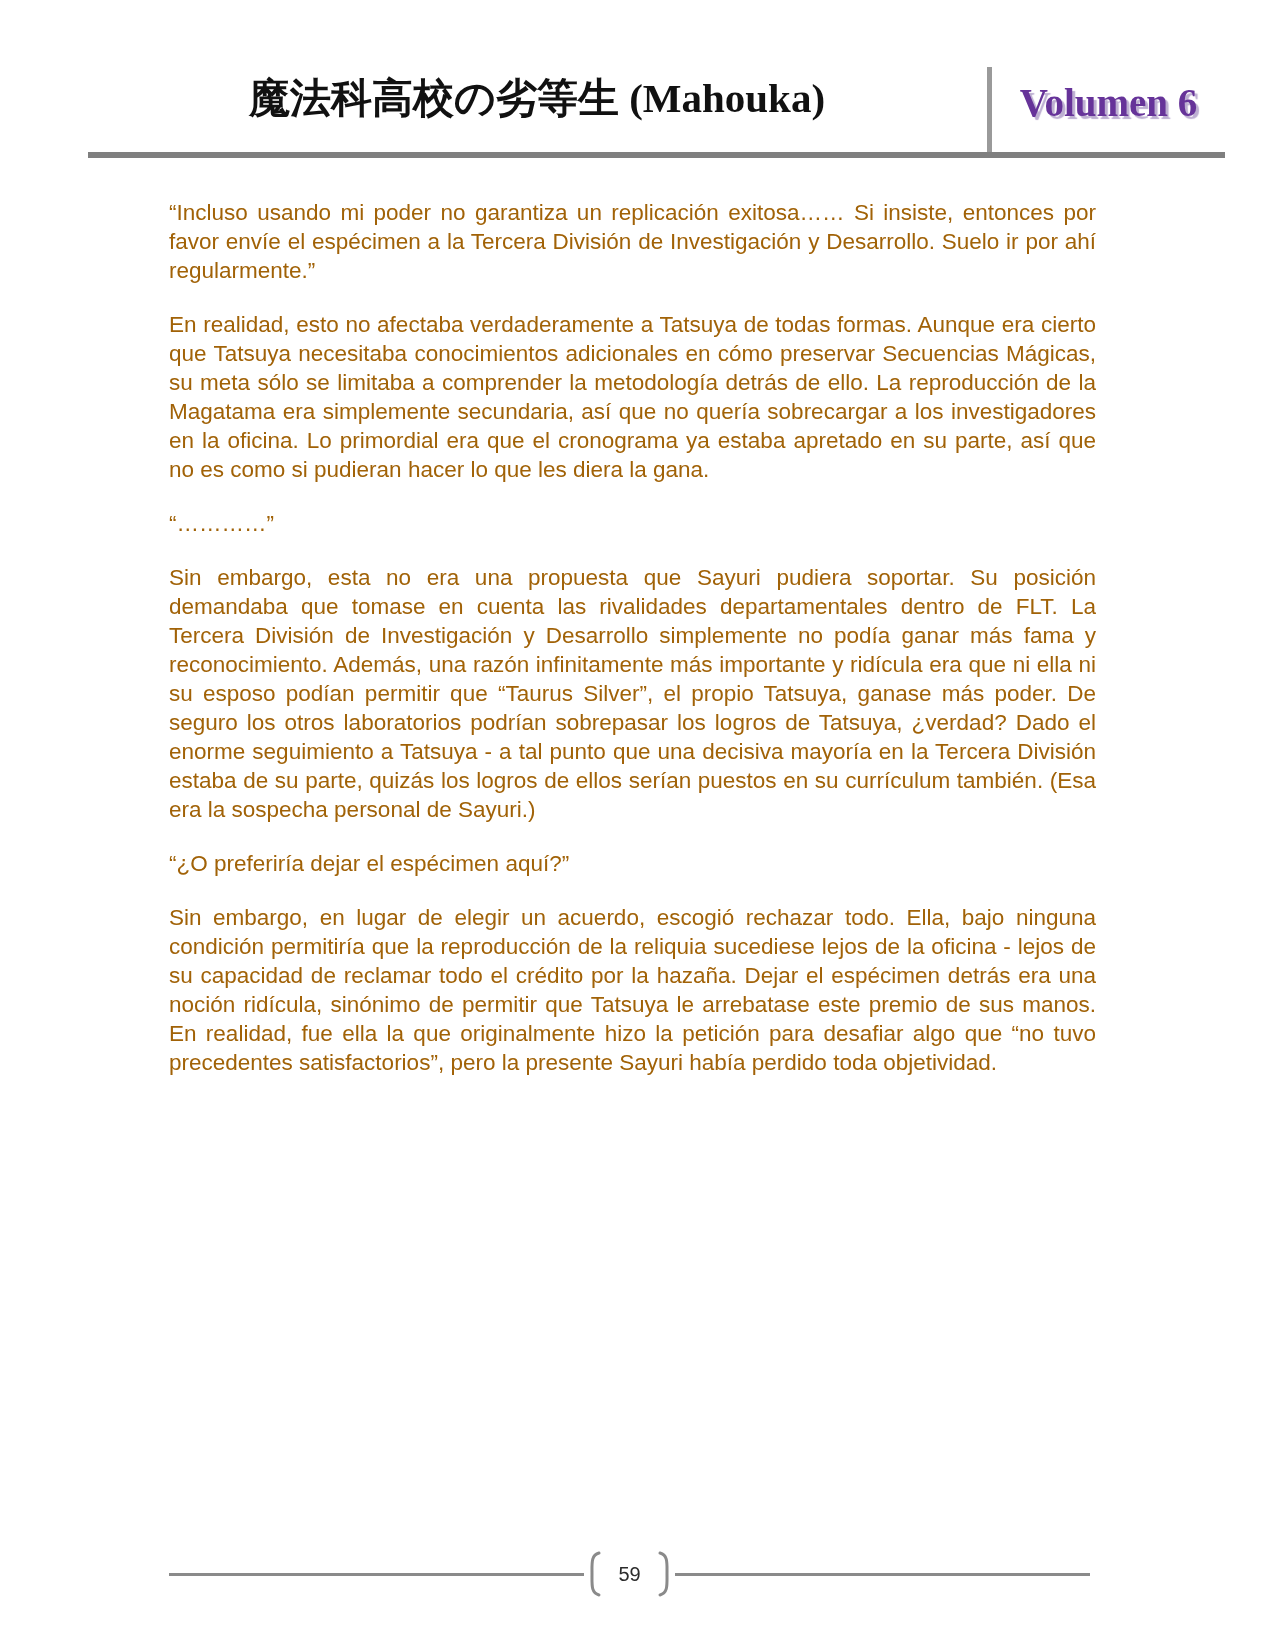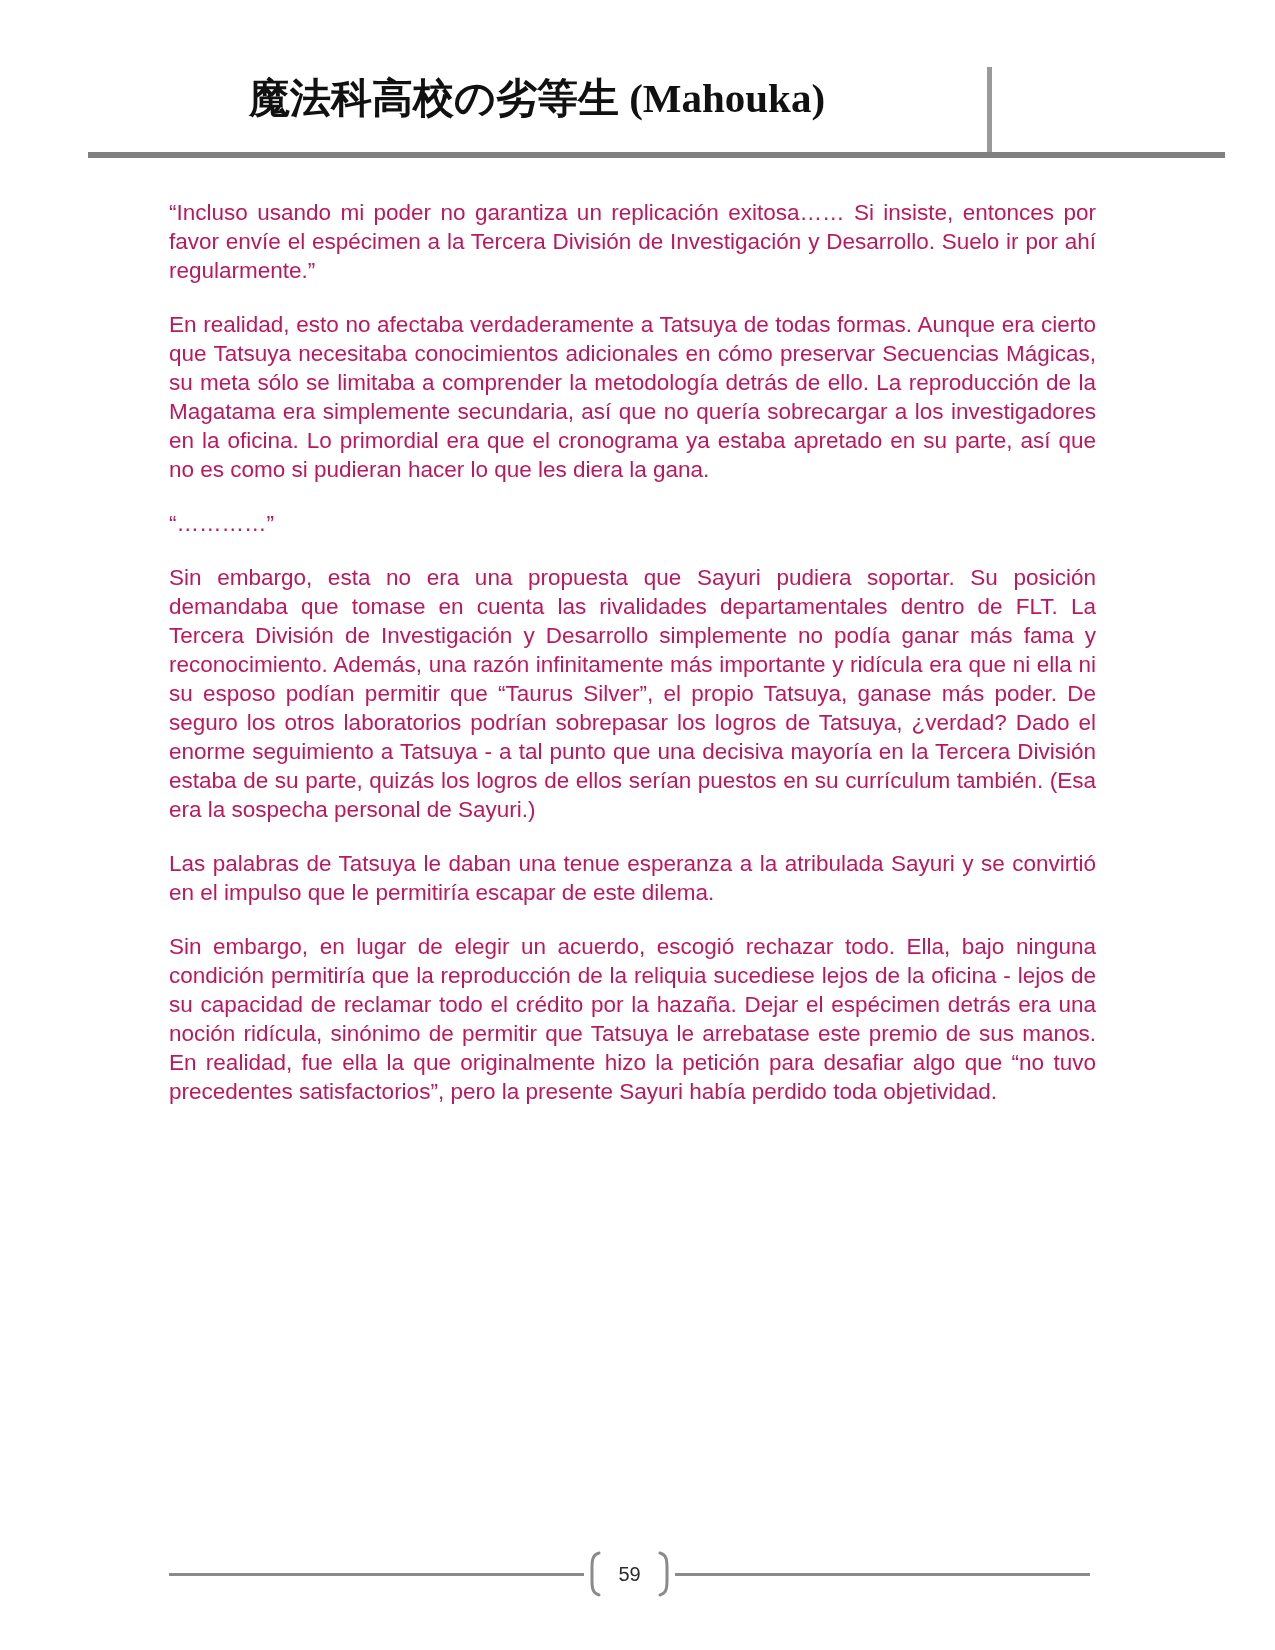--- a/index.html
+++ b/index.html
@@ -69,21 +69,21 @@
 
   
   .body-text {
     position: absolute;
     left: 169px;
     top: 198px;
     width: 927px;
     font-size: 22.5px;
     line-height: 29px;
     text-align: justify;
-    color: #be185d;
+    color: #a16207;
   }
   .body-text p.para {
     margin: 0 0 25px 0;
   }
 
   
   .footer {
     position: absolute;
     left: 169px;
     top: 1548px;
@@ -111,29 +111,30 @@
 </style>
 </head>
 <body>
 
 <div class="page">
 
   <div class="header-title">魔法科高校の劣等生 (Mahouka)</div>
 
   <div class="header-vbar"></div>
 
+  <div class="volume-badge">Volumen 6</div>
 
   <div class="header-rule"></div>
 
   <div class="body-text" id="body-text">
       <p class="para">“Incluso usando mi poder no garantiza un replicación exitosa…… Si insiste, entonces por favor envíe el espécimen a la Tercera División de Investigación y Desarrollo. Suelo ir por ahí regularmente.”</p>
       <p class="para">En realidad, esto no afectaba verdaderamente a Tatsuya de todas formas. Aunque era cierto que Tatsuya necesitaba conocimientos adicionales en cómo preservar Secuencias Mágicas, su meta sólo se limitaba a comprender la metodología detrás de ello. La reproducción de la Magatama era simplemente secundaria, así que no quería sobrecargar a los investigadores en la oficina. Lo primordial era que el cronograma ya estaba apretado en su parte, así que no es como si pudieran hacer lo que les diera la gana.</p>
       <p class="para">“…………”</p>
       <p class="para">Sin embargo, esta no era una propuesta que Sayuri pudiera soportar. Su posición demandaba que tomase en cuenta las rivalidades departamentales dentro de FLT. La Tercera División de Investigación y Desarrollo simplemente no podía ganar más fama y reconocimiento. Además, una razón infinitamente más importante y ridícula era que ni ella ni su esposo podían permitir que “Taurus Silver”, el propio Tatsuya, ganase más poder. De seguro los otros laboratorios podrían sobrepasar los logros de Tatsuya, ¿verdad? Dado el enorme seguimiento a Tatsuya - a tal punto que una decisiva mayoría en la Tercera División estaba de su parte, quizás los logros de ellos serían puestos en su currículum también. (Esa era la sospecha personal de Sayuri.)</p>
-      <p class="para">Las palabras de Tatsuya le daban una tenue esperanza a la atribulada Sayuri y se convirtió en el impulso que le permitiría escapar de este dilema.</p>
+      <p class="para">“¿O preferiría dejar el espécimen aquí?”</p>
       <p class="para">Sin embargo, en lugar de elegir un acuerdo, escogió rechazar todo. Ella, bajo ninguna condición permitiría que la reproducción de la reliquia sucediese lejos de la oficina - lejos de su capacidad de reclamar todo el crédito por la hazaña. Dejar el espécimen detrás era una noción ridícula, sinónimo de permitir que Tatsuya le arrebatase este premio de sus manos. En realidad, fue ella la que originalmente hizo la petición para desafiar algo que “no tuvo precedentes satisfactorios”, pero la presente Sayuri había perdido toda objetividad.</p>
     </div>
 
   <div class="footer">
     <div class="footer-line"></div>
     <svg class="footer-bracket" width="18" height="48" viewBox="0 0 18 48">
       <path d="M15 3 C7 5 8 13 8 24 C8 35 7 43 15 45" fill="none" stroke="#8a8a8a" stroke-width="3" stroke-linecap="round"></path>
     </svg>
     <div class="page-number">59</div>
     <svg class="footer-bracket" width="18" height="48" viewBox="0 0 18 48">

